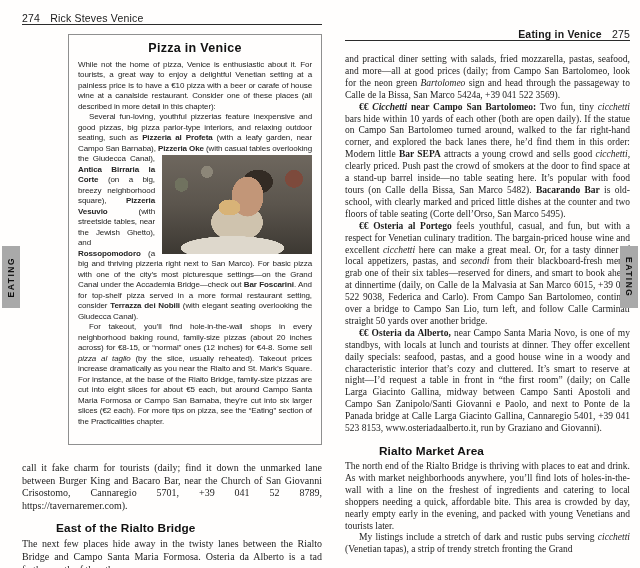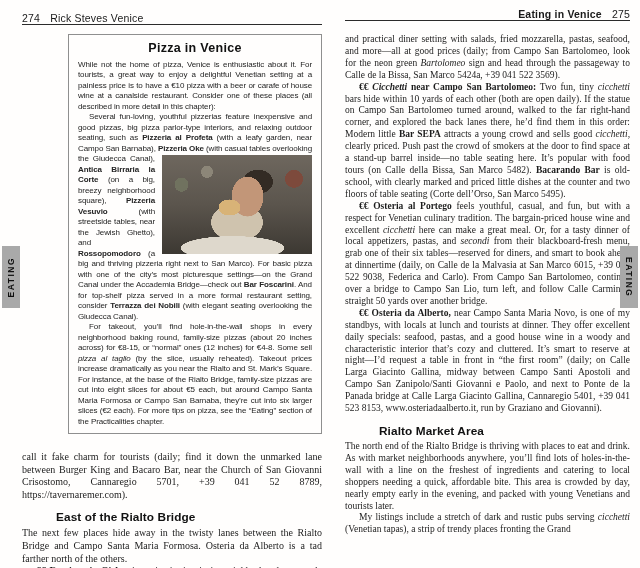--- a/index.html
+++ b/index.html
@@ -2,21 +2,21 @@
 <html><head>
 <meta charset="utf-8">
 <style>
   html,body{margin:0;padding:0;background:#ffffff;}
   body{width:640px;height:568px;overflow:hidden;position:relative;
        font-family:"Liberation Serif",serif;color:#1c1c1c;}
   .sheet{position:absolute;inset:0;background:#fffefd;}
 
   
   .page-left{position:absolute;left:22px;top:12px;width:300px;}
-  .page-right{position:absolute;left:345px;top:8px;width:285px;}
+  .page-right{position:absolute;left:345px;top:28px;width:285px;}
 
   
   .ph-header{display:flex;align-items:baseline;gap:10px;
              border-bottom:1.6px solid #2b2b2b;
              font-family:"Liberation Sans",sans-serif;font-size:10.5px;color:#1a1a1a;}
   .ph-header.right{justify-content:flex-end;}
   .pagenum{font-weight:400;letter-spacing:.2px;}
   .booktitle{font-weight:400;letter-spacing:.2px;}
   .chaptitle{font-weight:700;letter-spacing:.2px;}
 
@@ -30,21 +30,21 @@
   .page-right .first{margin-top:13px;}
   .b{font-weight:bold;}
   .i{font-style:italic;}
 
   
   .sans-head{font-family:"Liberation Sans",sans-serif;font-weight:700;
              font-size:11.8px;color:#111;margin:9px 0 3px;letter-spacing:.1px;padding-left:34px;}
 
   
   .box{margin:9px 0 0 46px;width:254px;box-sizing:border-box;
-       border:1.5px solid #8f8f8f;padding:7px 9px 6px;
+       border:1.5px solid #8f8f8f;padding:7px 9px 17px;
        font-family:"Liberation Sans",sans-serif;font-size:8px;line-height:10.5px;
        letter-spacing:-0.1px;text-align:justify;color:#242424;}
   .box-title{font-family:"Liberation Sans",sans-serif;text-align:center;
              font-weight:700;font-size:12.5px;margin:1px 0 6px;color:#111;letter-spacing:.3px;}
   .bp{margin:0;}
   .ind2{text-indent:11px;}
 
   
   .box-photo{float:right;width:150px;height:99px;margin:1px 0 3px 7px;
     background-color:#55504a;
@@ -98,21 +98,21 @@
       <span class="chaptitle">Eating in Venice</span>
       <span class="pagenum">275</span>
     </header>
 
     <p class="serif first"><span>and practical diner setting with salads, fried mozzarella, pastas, seafood, and more—all at good prices (daily; from Campo San Bartolomeo, look for the neon green </span><span class="i">Bartolomeo</span><span> sign and head through the passageway to Calle de la Bissa, San Marco 5424a, +39 041 522 3569).</span></p>
     <p class="serif ind"><span class="b">€€ </span><span class="b i">Cicchetti</span><span class="b"> near Campo San Bartolomeo:</span><span> Two fun, tiny </span><span class="i">cicchetti</span><span> bars hide within 10 yards of each other (both are open daily). If the statue on Campo San Bartolomeo turned around, walked to the far right-hand corner, and explored the back lanes there, he’d find them in this order: Modern little </span><span class="b">Bar SEPA</span><span> attracts a young crowd and sells good </span><span class="i">cicchetti</span><span>, clearly priced. Push past the crowd of smokers at the door to find space at a stand-up barrel inside—no table seating here. It’s popular with food tours (on Calle della Bissa, San Marco 5482). </span><span class="b">Bacarando Bar</span><span> is old-school, with clearly marked and priced little dishes at the counter and two floors of table seating (Corte dell’Orso, San Marco 5495).</span></p>
     <p class="serif ind"><span class="b">€€ Osteria al Portego</span><span> feels youthful, casual, and fun, but with a respect for Venetian culinary tradition. The bargain-priced house wine and excellent </span><span class="i">cicchetti</span><span> here can make a great meal. Or, for a tasty dinner of local appetizers, pastas, and </span><span class="i">secondi</span><span> from their blackboard-fresh menu, grab one of their six tables—reserved for diners, and smart to book ahead at dinnertime (daily, on Calle de la Malvasia at San Marco 6015, +39 041 522 9038, Federica and Carlo). From Campo San Bartolomeo, continue over a bridge to Campo San Lio, turn left, and follow Calle Carminati straight 50 yards over another bridge.</span></p>
     <p class="serif ind"><span class="b">€€ Osteria da Alberto,</span><span> near Campo Santa Maria Novo, is one of my standbys, with locals at lunch and tourists at dinner. They offer excellent daily specials: seafood, pastas, and a good house wine in a woody and characteristic interior that’s cozy and cluttered. It’s smart to reserve at night—I’d request a table in front in “the first room” (daily; on Calle Larga Giacinto Gallina, midway between Campo Santi Apostoli and Campo San Zanipolo/Santi Giovanni e Paolo, and next to Ponte de la Panada bridge at Calle Larga Giacinto Gallina, Cannaregio 5401, +39 041 523 8153, www.osteriadaalberto.it, run by Graziano and Giovanni).</span></p>
     <h2 class="sans-head">Rialto Market Area</h2>
     <p class="serif"><span>The north end of the Rialto Bridge is thriving with places to eat and drink. As with market neighborhoods anywhere, you’ll find lots of holes-in-the-wall with a line on the freshest of ingredients and catering to local shoppers needing a quick, affordable bite. This area is crowded by day, nearly empty early in the evening, and packed with young Venetians and tourists later.</span></p>
-    <p class="serif ind"><span>My listings include a stretch of dark and rustic pubs serving </span><span class="i">cicchetti</span><span> (Venetian tapas), a strip of trendy places fronting the Grand</span></p>
+    <p class="serif ind"><span>My listings include a stretch of dark and rustic pubs serving </span><span class="i">cicchetti</span><span> (Venetian tapas), a strip of trendy stretch fronting the Grand</span></p>
   </main>
 
   <aside class="tab tab-left">
     <span>EATING</span>
   </aside>
   <aside class="tab tab-right">
     <span>EATING</span>
   </aside>
 
 </div>

